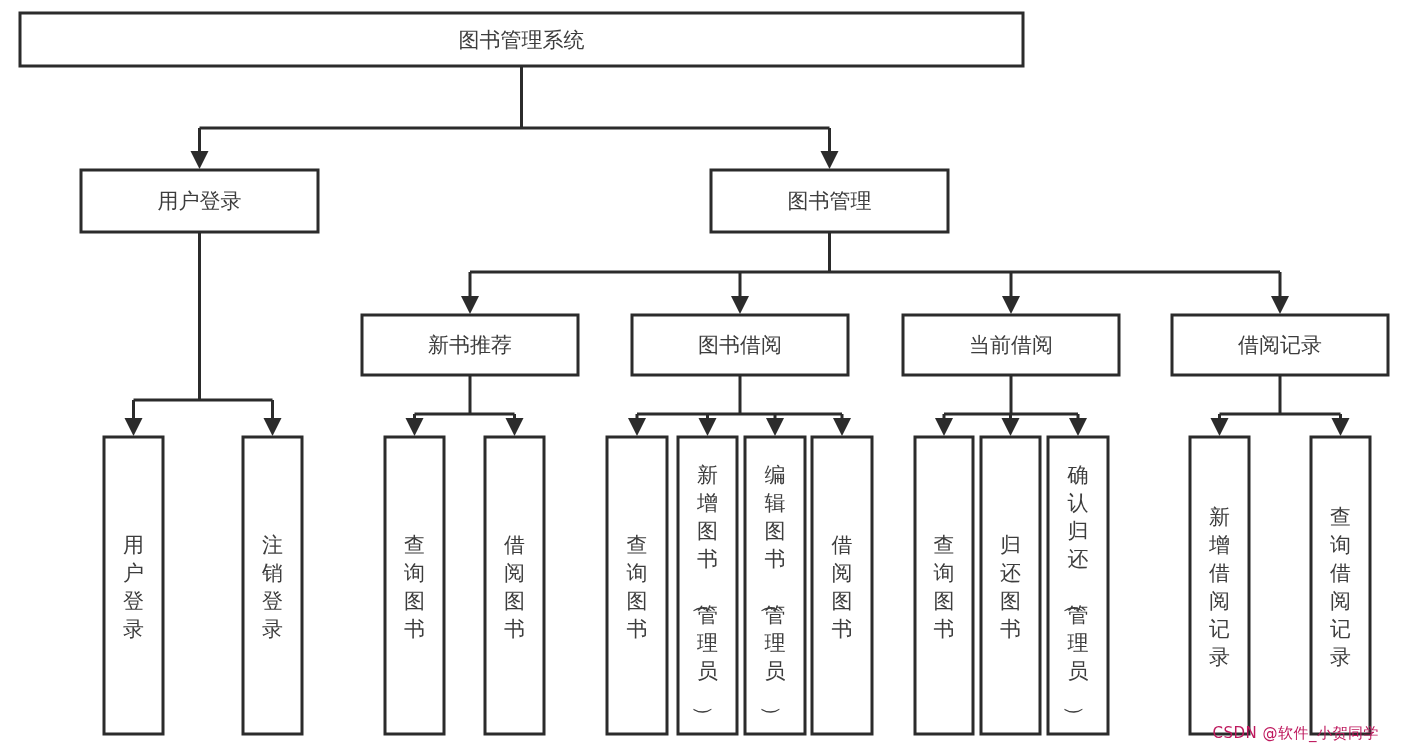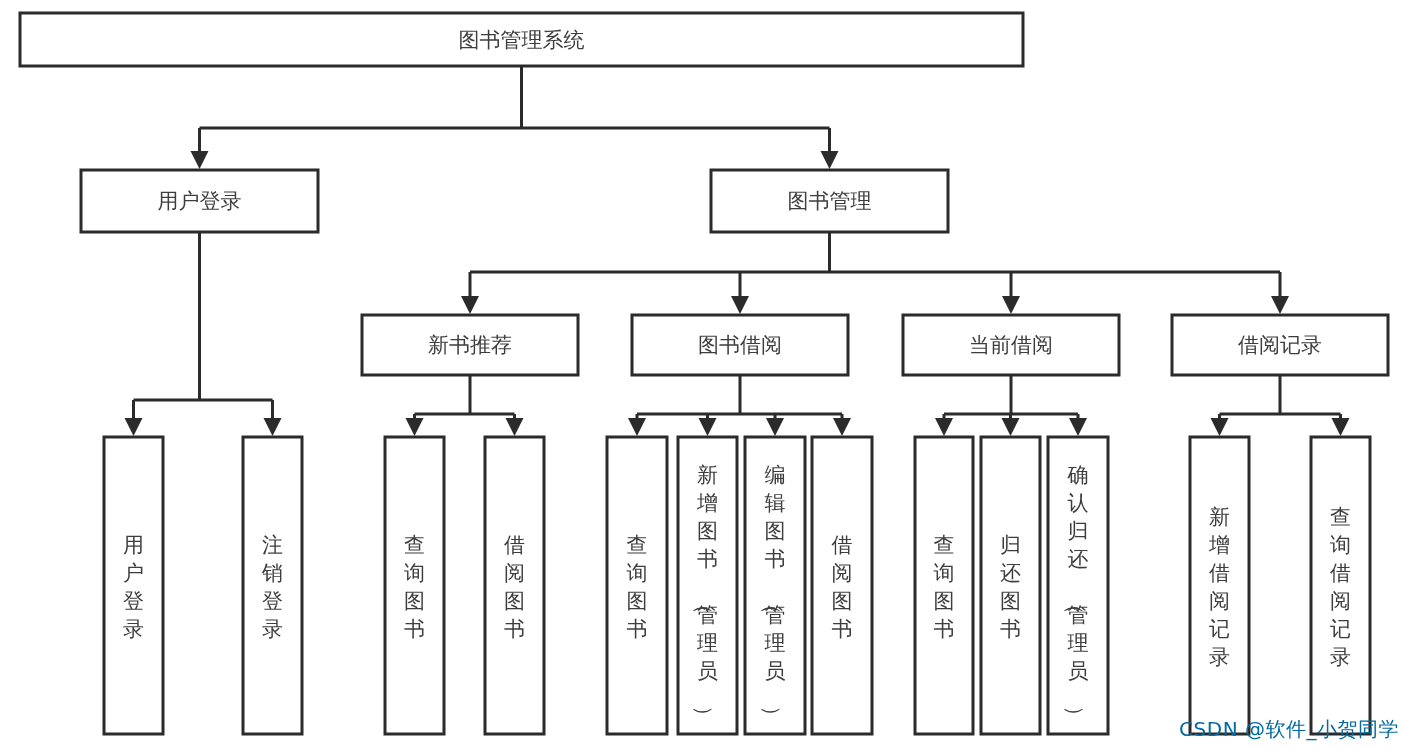--- a/index.html
+++ b/index.html
@@ -14,22 +14,22 @@
     fill:#3d3d3d;font-family:"DejaVu Sans","Liberation Sans",sans-serif;
     font-size:21px;text-anchor:middle;dominant-baseline:middle;
   }
   .leaf-label{
     fill:#3d3d3d;font-family:"DejaVu Sans","Liberation Sans",sans-serif;
     font-size:21px;text-anchor:middle;
   }
   .edge-line{stroke:#2b2b2b;stroke-width:3;fill:none;}
   .arrow-head{fill:#2b2b2b;stroke:none;}
   .watermark{
-    position:absolute;right:6px;bottom:4px;
-    color:#0369a1;font-size:20px;letter-spacing:.5px;
+    position:absolute;right:26px;bottom:4px;
+    color:#be185d;font-size:15px;letter-spacing:.5px;
     font-family:"DejaVu Sans","Liberation Sans",sans-serif;
     white-space:nowrap;pointer-events:none;
   }
 </style>
 </head>
 <body>
 
 <div id="diagram-root">
   <svg id="diagram-svg" width="1405" height="747" viewBox="0 0 1405 747">
     <g id="edge-layer">

